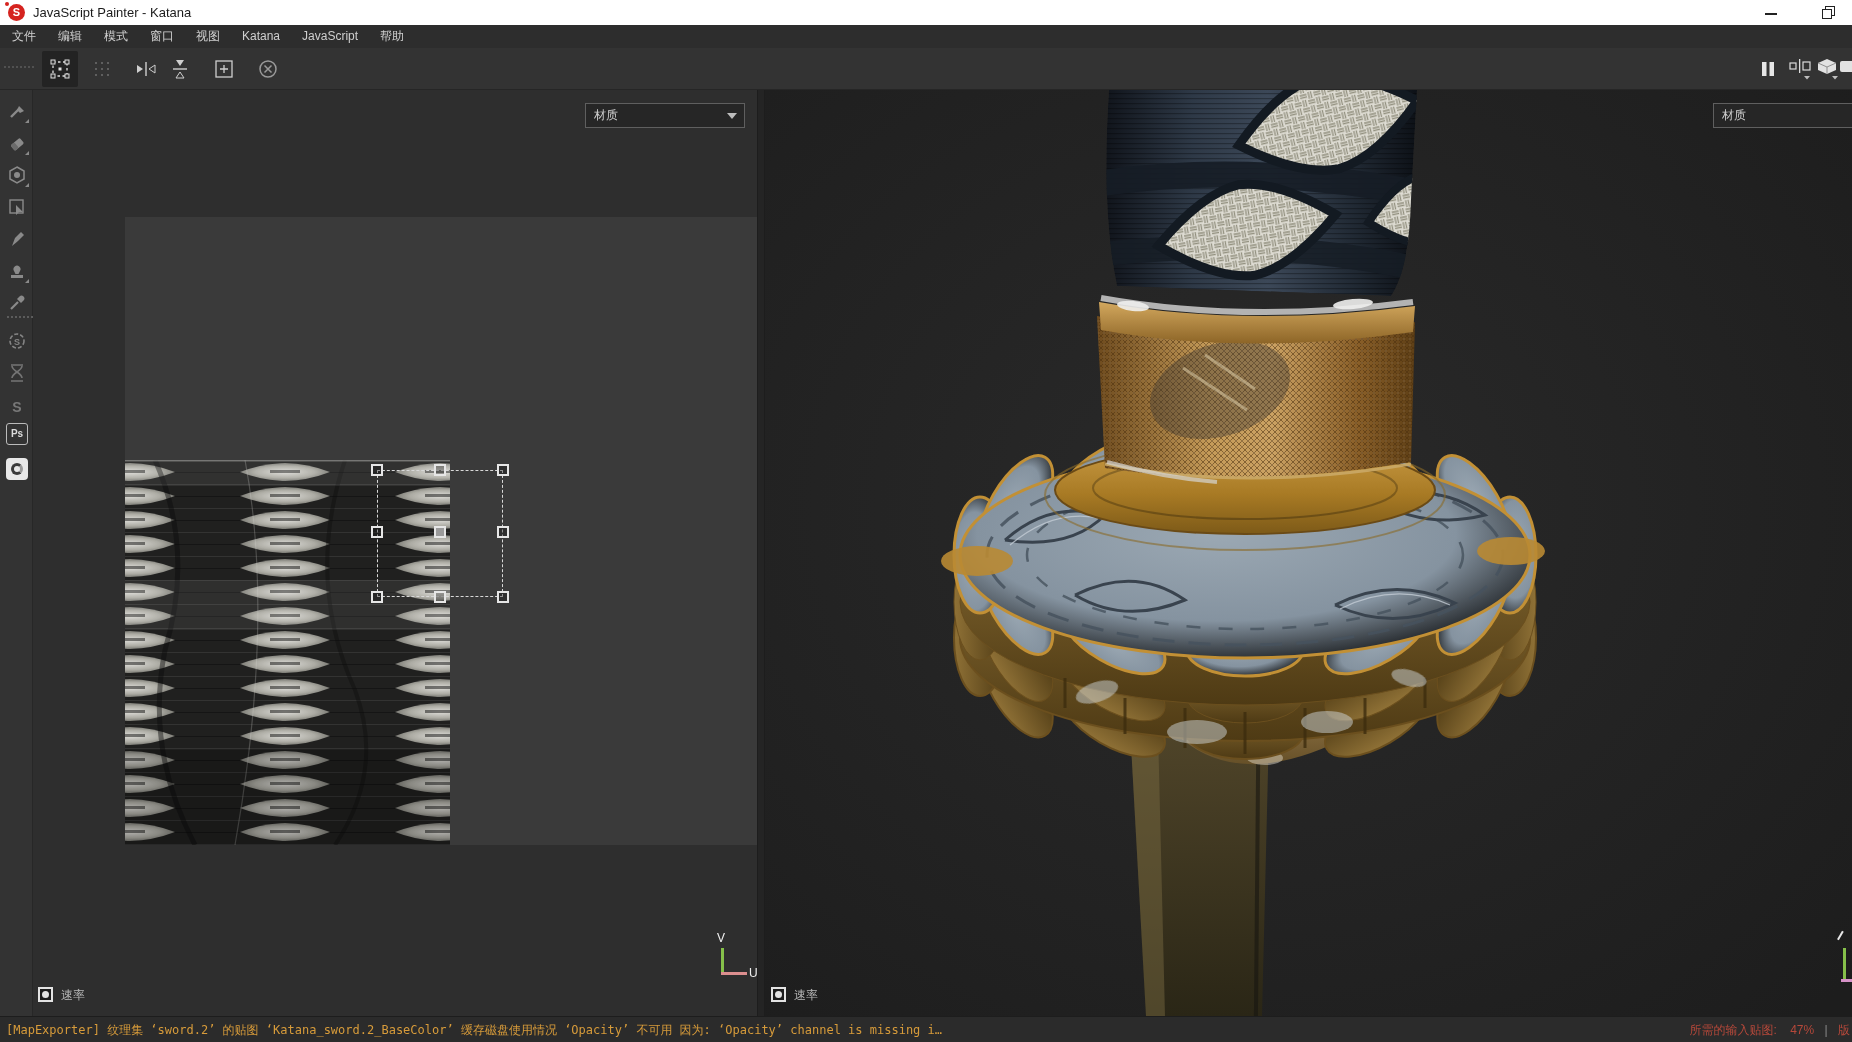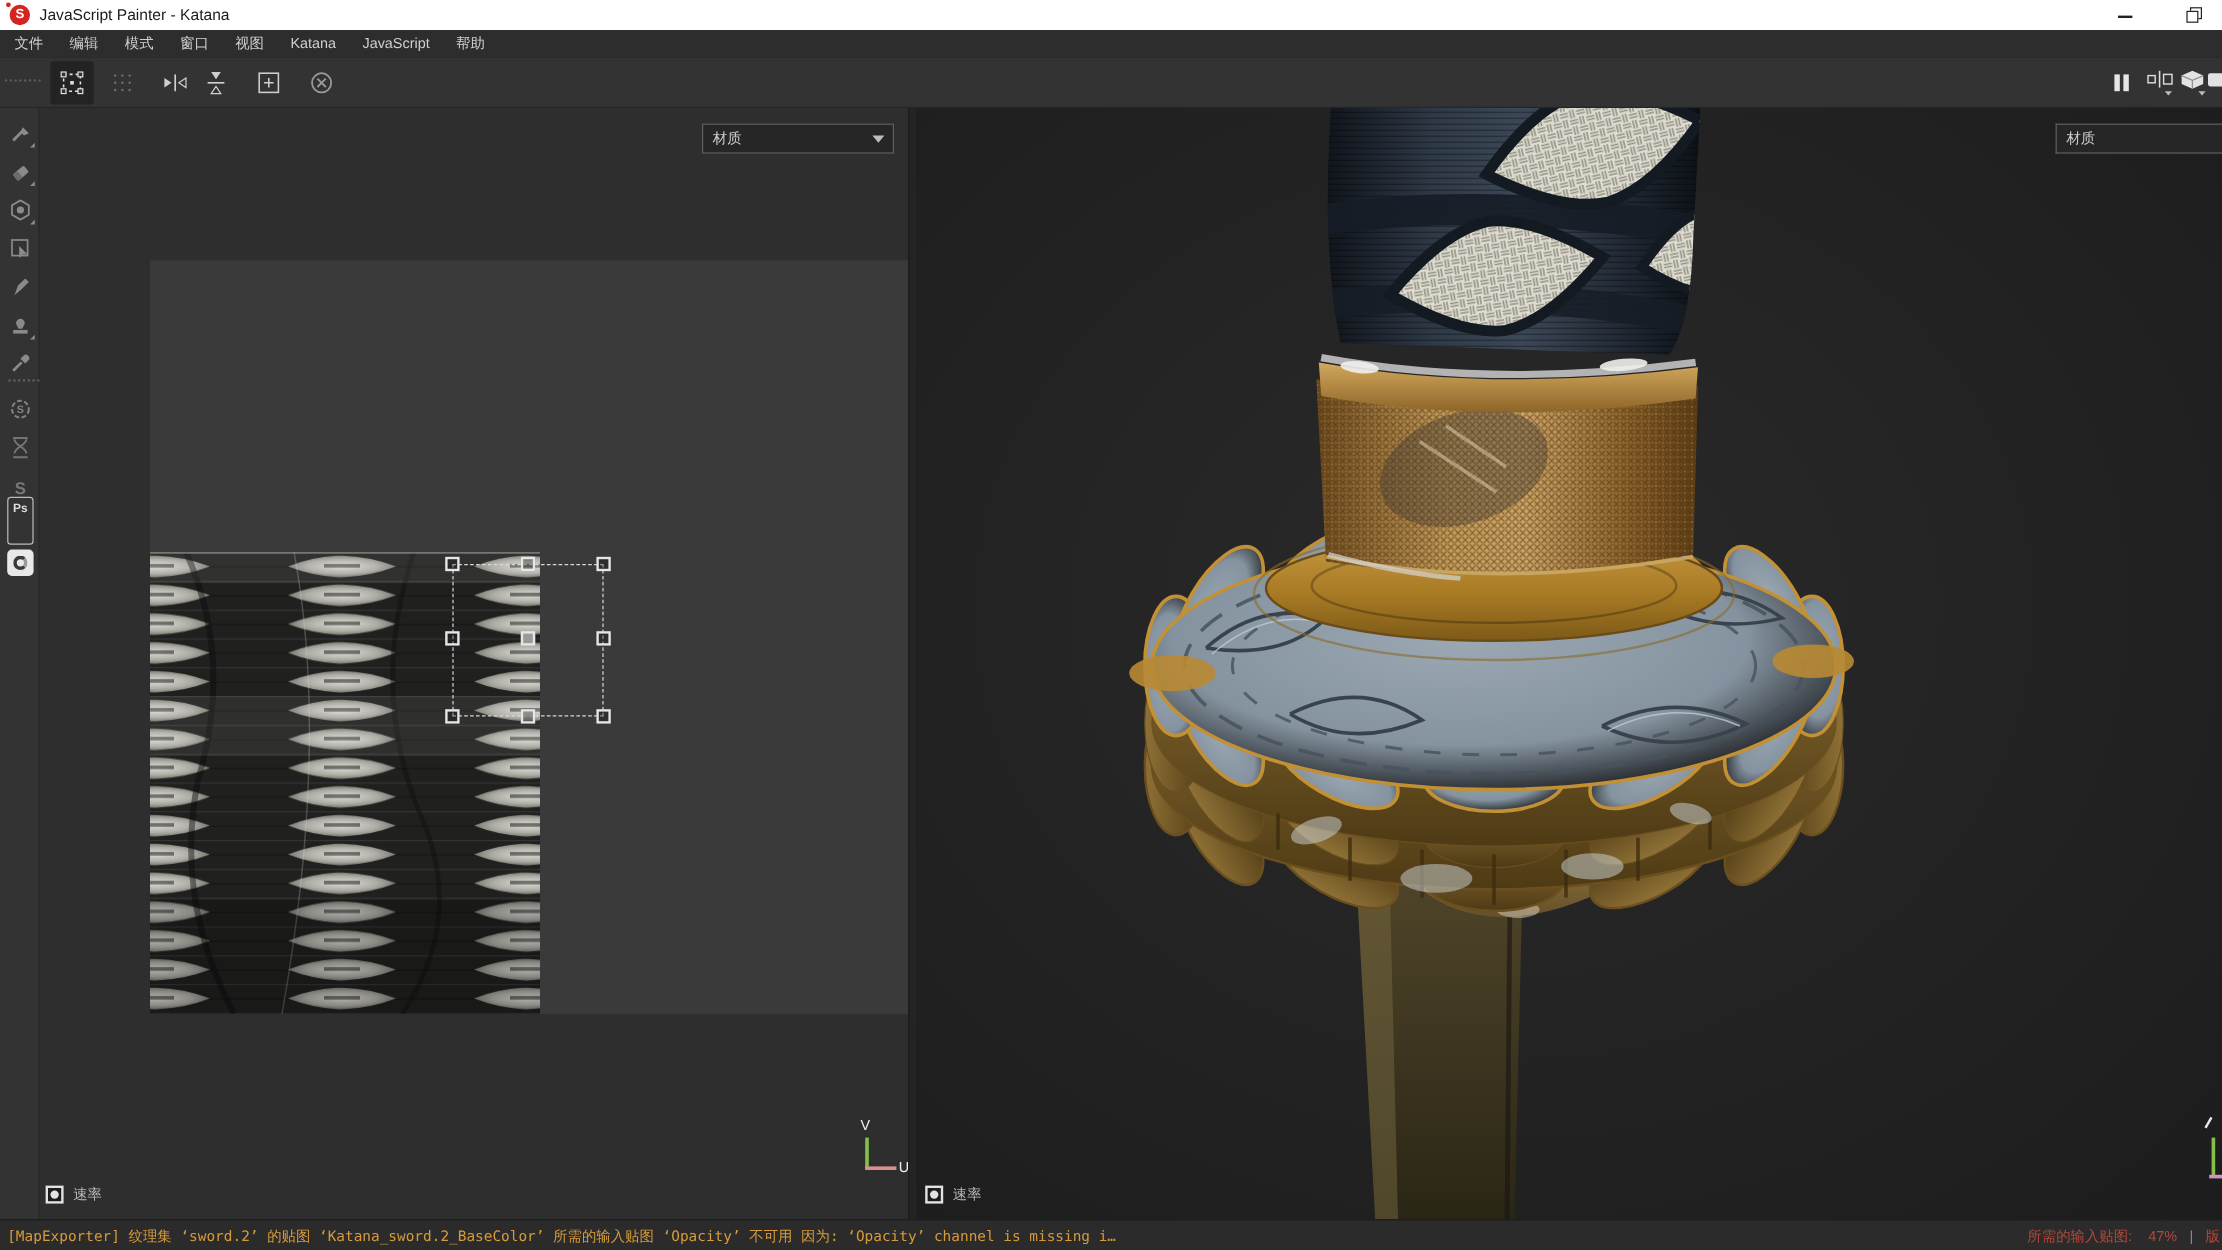--- a/index.html
+++ b/index.html
@@ -31,37 +31,37 @@
   
   .sidebar { left:0; top:90px; width:33px; height:926px; background:#333333;
              border-right:1px solid #272727; }
   .tool { left:6px; width:22px; height:22px; display:flex; align-items:center; justify-content:center; }
   .tool svg { opacity:.75; }
   .tool-caret { position:absolute; right:-1px; bottom:-1px; width:0; height:0;
                 border-left:4px solid transparent; border-bottom:4px solid #8a8a8a; }
   .sep-dots { left:7px; display:flex; gap:2px; }
   .sep-dots i { width:2px; height:2px; background:#5c5c5c; display:block; }
   .ps-box { border:1px solid #bbbbbb; border-radius:3px; color:#dcdcdc; font-size:10px;
-            font-weight:bold; width:22px; height:40px; text-align:center; line-height:20px; }
+            font-weight:bold; width:22px; height:22px; text-align:center; line-height:20px; }
   .ring-box { width:22px; height:22px; border-radius:4px; background:#e8e8e8;
               display:flex; align-items:center; justify-content:center; }
   .ring-box i { width:12px; height:12px; border:3px solid #3a3a3a; border-radius:50%;
                 border-right-color:#9a9a9a; display:block; }
   
   .viewport2d { left:33px; top:90px; width:724px; height:926px; background:#2e2e2e; overflow:hidden; }
   .splitter  { left:757px; top:90px; width:8px; height:926px; background:#242424;
                border-left:1px solid #1d1d1d; border-right:1px solid #1d1d1d; }
   .viewport3d { left:765px; top:90px; width:1087px; height:926px; background:#232323; overflow:hidden; }
   .uv-tile { left:92px; top:127px; width:632px; height:628px; background:#3a3a3a; }
   .dropdown { height:25px; background:#262626; border:1px solid #5f5f5f; color:#cfcfcf;
               font-size:12px; line-height:23px; padding-left:8px; }
   .dd-caret { position:absolute; right:7px; top:9px; width:0; height:0;
               border-left:5px solid transparent; border-right:5px solid transparent;
               border-top:6px solid #bdbdbd; }
-  .vp-label { display:flex; align-items:center; gap:8px; }
+  .vp-label { display:flex; gap:8px; }
   .stopbox { width:15px; height:15px; border:2px solid #e3e3e3; background:#1c1c1c;
              display:flex; align-items:center; justify-content:center; }
   .stopbox i { width:7px; height:7px; border-radius:50%; background:#e3e3e3; display:block; }
   .vp-label span { font-size:12px; color:#b9b9b9; }
   
   .giz-rect { border:1px dashed #d8d8d8; }
   .giz-h { width:12px; height:12px; border:2px solid #e6e6e6; background:rgba(25,25,25,.35); }
   .giz-h.center { background:#9a9a9a; }
   
   .ax-line-v { width:3px; background:#86c04a; }
@@ -520,21 +520,21 @@
 
   <div class="abs vp-label" style="left:6px;top:897px;">
     <div class="stopbox">
         <i></i>
       </div>
     <span>速率</span>
   </div>
 </div>
 
 <div class="abs statusbar">
-  <div class="abs log">[MapExporter] 纹理集 ‘sword.2’ 的贴图 ‘Katana_sword.2_BaseColor’ 所需的输入贴图 ‘Opacity’ 不可用 因为: ‘Opacity’ channel is missing i…</div>
+  <div class="abs log">[MapExporter] 纹理集 ‘sword.2’ 的贴图 ‘Katana_sword.2_BaseColor’ 缓存磁盘使用情况 ‘Opacity’ 不可用 因为: ‘Opacity’ channel is missing i…</div>
   <div class="abs cache">
     <b>所需的输入贴图:</b>
     <b>&nbsp;&nbsp;</b>
     <b>47%</b>
     <span class="pipe">|</span>
     <b>版</b>
   </div>
 </div>
 
 </body></html>

